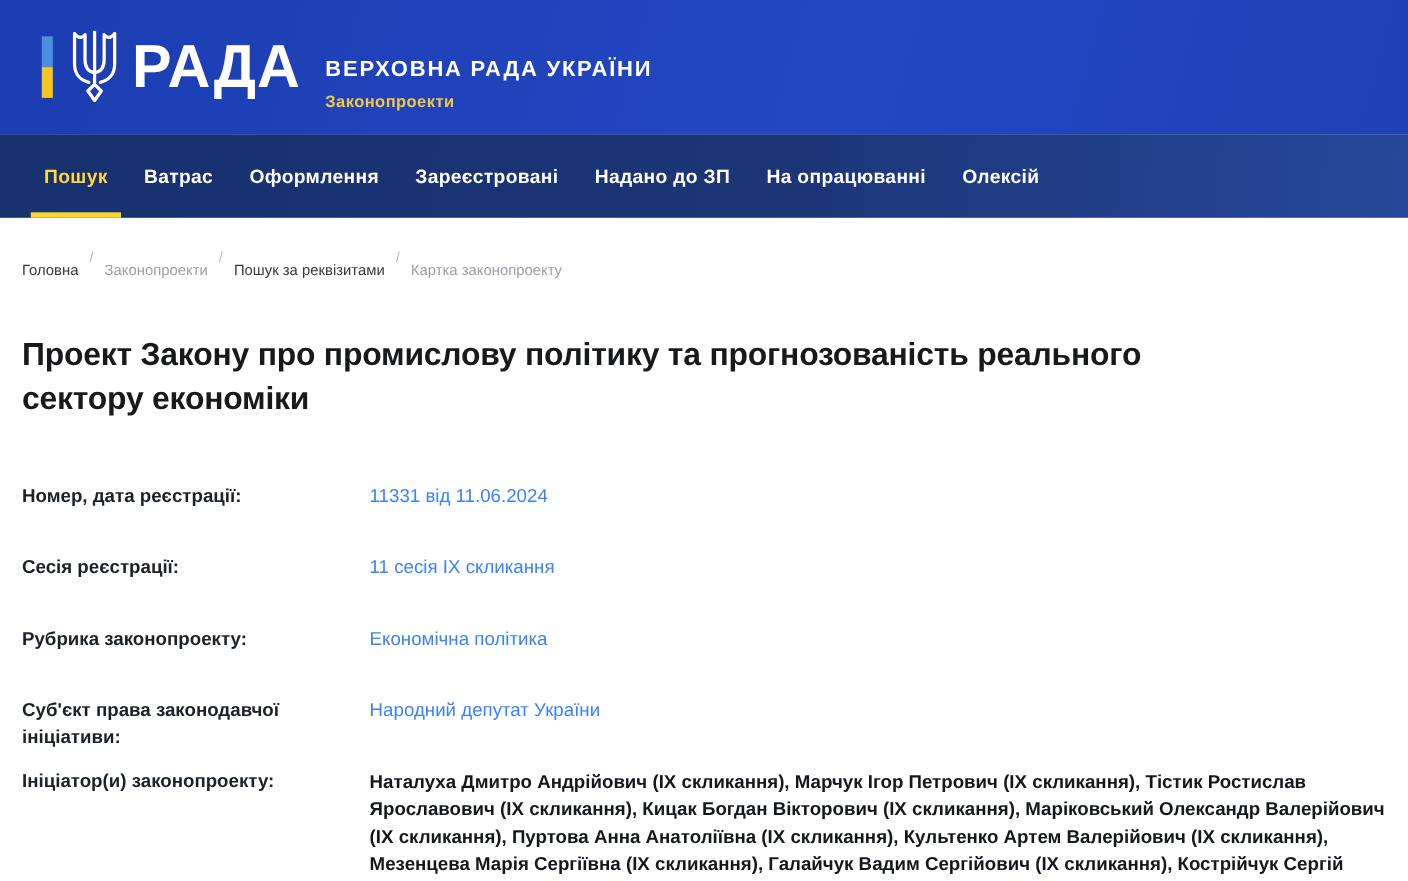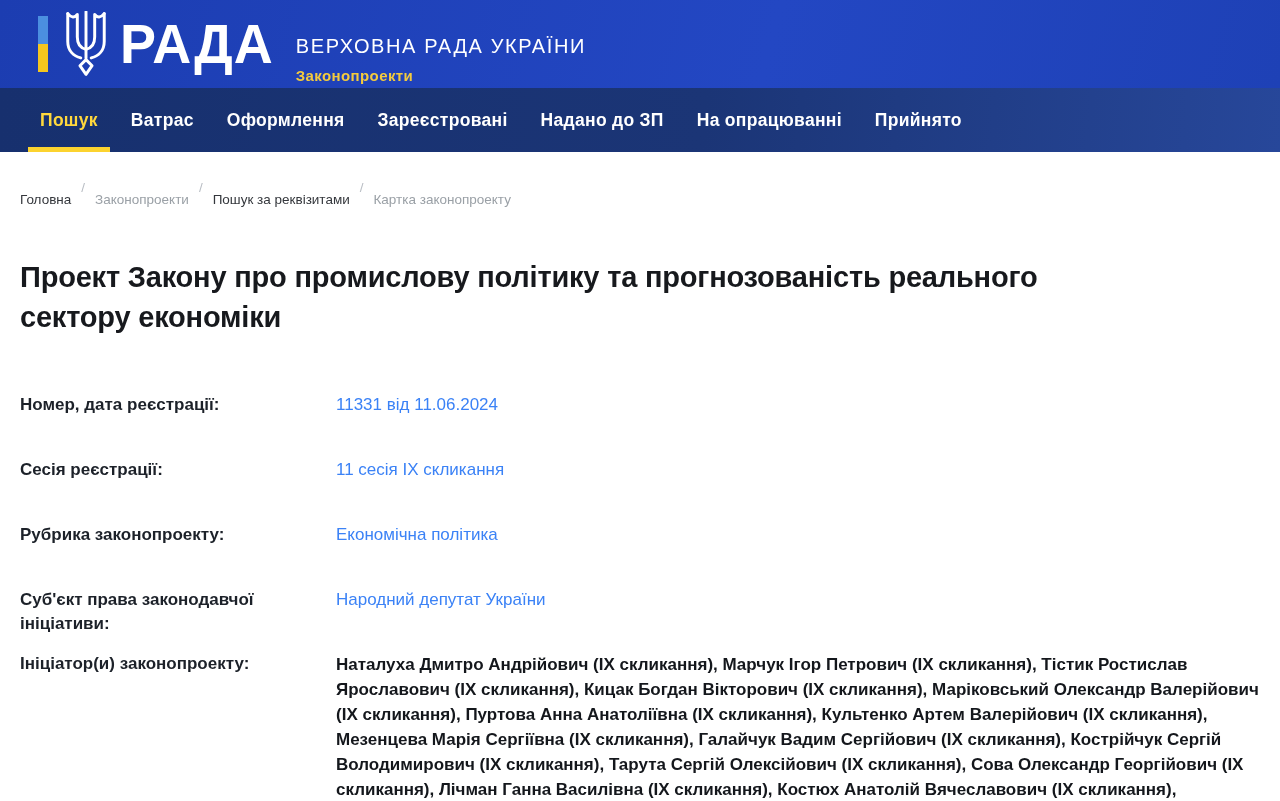--- a/index.html
+++ b/index.html
@@ -1,39 +1,39 @@
 <!DOCTYPE html>
 <html lang="uk"><head>
 <meta charset="utf-8">
 <style>
   * { margin:0; padding:0; box-sizing:border-box; }
   html,body { width:1280px; height:801px; background:#fff; overflow:hidden;
               font-family:"Liberation Sans","DejaVu Sans",sans-serif; }
 
   
   .site-header{
-    height:88px;
+    height:122px;
     background:linear-gradient(105deg,#1c3db1 0%,#2347c3 60%,#1e41b6 100%);
     display:flex; align-items:center; padding-left:38px;
   }
   .flag-bar{ width:10px; height:56px; display:flex; flex-direction:column; margin-right:12px; }
   .flag-top{ flex:1; background:#4b8fe0; }
   .flag-bottom{ flex:1; background:#f4c61f; }
   .trident{ width:52px; height:66px; margin-right:8px; }
   .logo-text{
     color:#fff; font-weight:bold; font-size:54px; letter-spacing:1px; line-height:1;
     margin-right:22px; transform:scaleY(1.02);
   }
   .site-title-block{ padding-top:2px; }
-  .site-title{ color:#fff; font-weight:normal; font-size:20px; letter-spacing:1.6px;margin-top:28px; }
+  .site-title{ color:#fff; font-weight:bold; font-size:20px; letter-spacing:1.6px;margin-top:28px; }
   .site-subtitle{ color:#f3ca3e; font-weight:bold; font-size:15px; margin-top:9px; letter-spacing:.4px; }
 
   
   .main-nav{
-    height:64px;
+    height:76px;
     background:linear-gradient(95deg,#17306e 0%,#1b3576 55%,#27479a 100%);
     display:flex; align-items:stretch; padding-left:40px; gap:33px;
   }
   .nav-item{
     position:relative; display:flex; align-items:center;
     color:#fff; font-weight:bold; font-size:17.5px; text-decoration:none;
     letter-spacing:.3px; cursor:pointer; white-space:nowrap;
   }
   .nav-item.active{ color:#ffd83d; }
   .nav-item.active::after{
@@ -91,21 +91,21 @@
   </div>
 </header>
 
 <nav class="main-nav">
   <a class="nav-item active">Пошук</a>
   <a class="nav-item">Ватрас</a>
   <a class="nav-item">Оформлення</a>
   <a class="nav-item">Зареєстровані</a>
   <a class="nav-item">Надано до ЗП</a>
   <a class="nav-item">На опрацюванні</a>
-  <a class="nav-item">Прийнято</a>
+  <a class="nav-item">Олексій</a>
 </nav>
 
 <div class="breadcrumb">
   <a class="crumb">Головна</a>
   <span class="crumb-sep">/</span>
   <a class="crumb muted">Законопроекти</a>
   <span class="crumb-sep">/</span>
   <a class="crumb">Пошук за реквізитами</a>
   <span class="crumb-sep">/</span>
   <span class="crumb muted current">Картка законопроекту</span>

